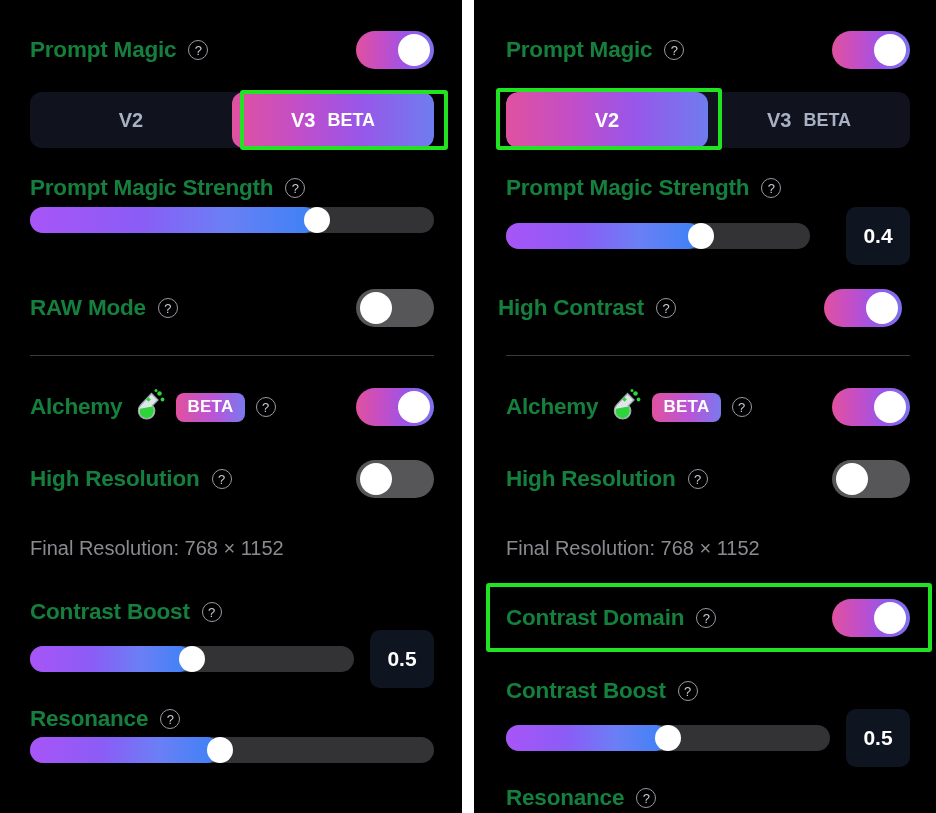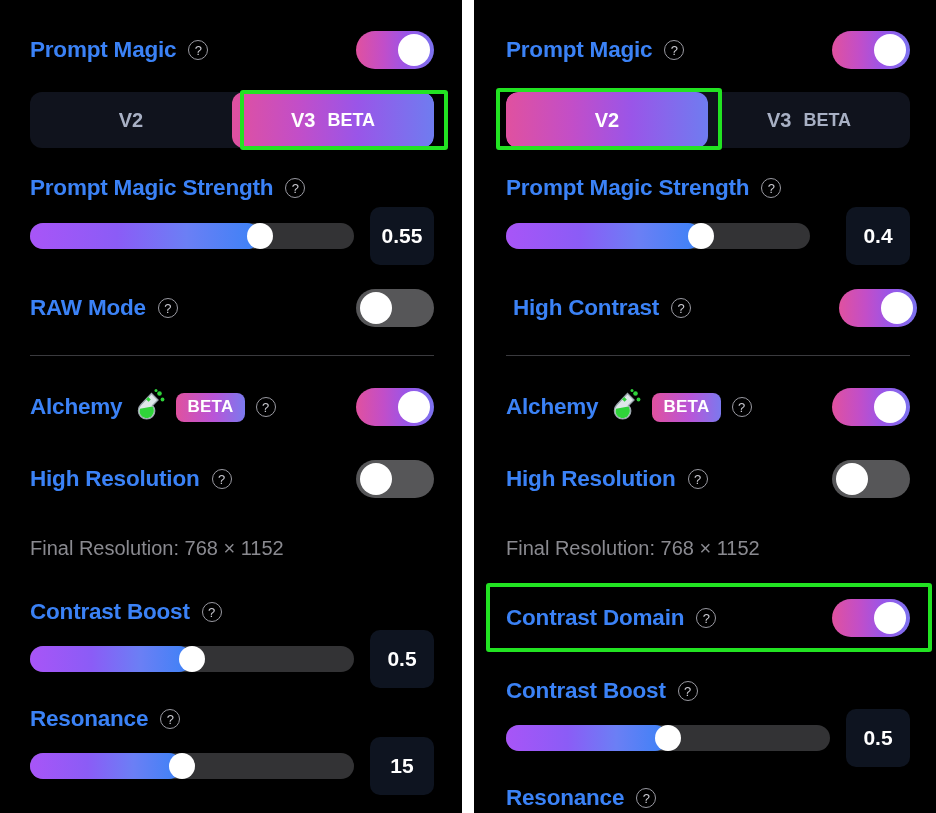--- a/index.html
+++ b/index.html
@@ -41,21 +41,21 @@
   }
 
   
   .row {
     display: flex;
     align-items: center;
     position: relative;
   }
 
   .label {
-    color: #3b82f6;
+    color: #15803d;
     font-weight: bold;
     letter-spacing: -0.2px;
     white-space: nowrap;
   }
 
   .label-lg { font-size: 22.5px; }
 
   .muted {
     color: #8a8a90;
     font-size: 20px;
@@ -237,21 +237,20 @@
 
       <div class="row" style="position:absolute;left:30px;top:172px;height:32px;">
         <span class="label label-lg">Prompt Magic Strength</span>
         <span class="help" style="margin-left:12px;">?</span>
       </div>
       <div class="slider-row" style="position:absolute;left:30px;top:207px;width:404px;">
         <div class="slider">
           <div class="fill" style="width:71%;"></div>
           <div class="thumb" style="left:71%;"></div>
         </div>
-        <div class="value-box">0.55</div>
       </div>
 
       <div class="row" style="position:absolute;left:30px;top:288px;width:404px;height:40px;">
         <span class="label label-lg">RAW Mode</span>
         <span class="help" style="margin-left:12px;">?</span>
         <div class="toggle off" style="position:absolute;right:0;top:1px;">
           <div class="knob"></div>
         </div>
       </div>
 
@@ -300,21 +299,20 @@
 
       <div class="row" style="position:absolute;left:30px;top:703px;height:32px;">
         <span class="label label-lg">Resonance</span>
         <span class="help" style="margin-left:12px;">?</span>
       </div>
       <div class="slider-row" style="position:absolute;left:30px;top:737px;width:404px;">
         <div class="slider">
           <div class="fill" style="width:47%;"></div>
           <div class="thumb" style="left:47%;"></div>
         </div>
-        <div class="value-box">15</div>
       </div>
 
     </div>
   </div>
 
   <div class="panel-gap"></div>
 
   <div class="panel">
     <div class="panel-inner">
 
@@ -344,21 +342,21 @@
         <span class="help" style="margin-left:12px;">?</span>
       </div>
       <div class="slider-row" style="position:absolute;left:32px;top:207px;width:404px;gap:36px;">
         <div class="slider">
           <div class="fill" style="width:64%;"></div>
           <div class="thumb" style="left:64%;"></div>
         </div>
         <div class="value-box">0.4</div>
       </div>
 
-      <div class="row" style="position:absolute;left:39px;top:288px;width:404px;height:40px;text-decoration:underline;">
+      <div class="row" style="position:absolute;left:24px;top:288px;width:404px;height:40px;text-decoration:underline;">
         <span class="label label-lg">High Contrast</span>
         <span class="help" style="margin-left:12px;">?</span>
         <div class="toggle on" style="position:absolute;right:0;top:1px;">
           <div class="knob"></div>
         </div>
       </div>
 
       <div class="divider" style="position:absolute;left:32px;top:355px;width:404px;"></div>
 
       <div class="row" style="position:absolute;left:32px;top:387px;width:404px;height:40px;">

